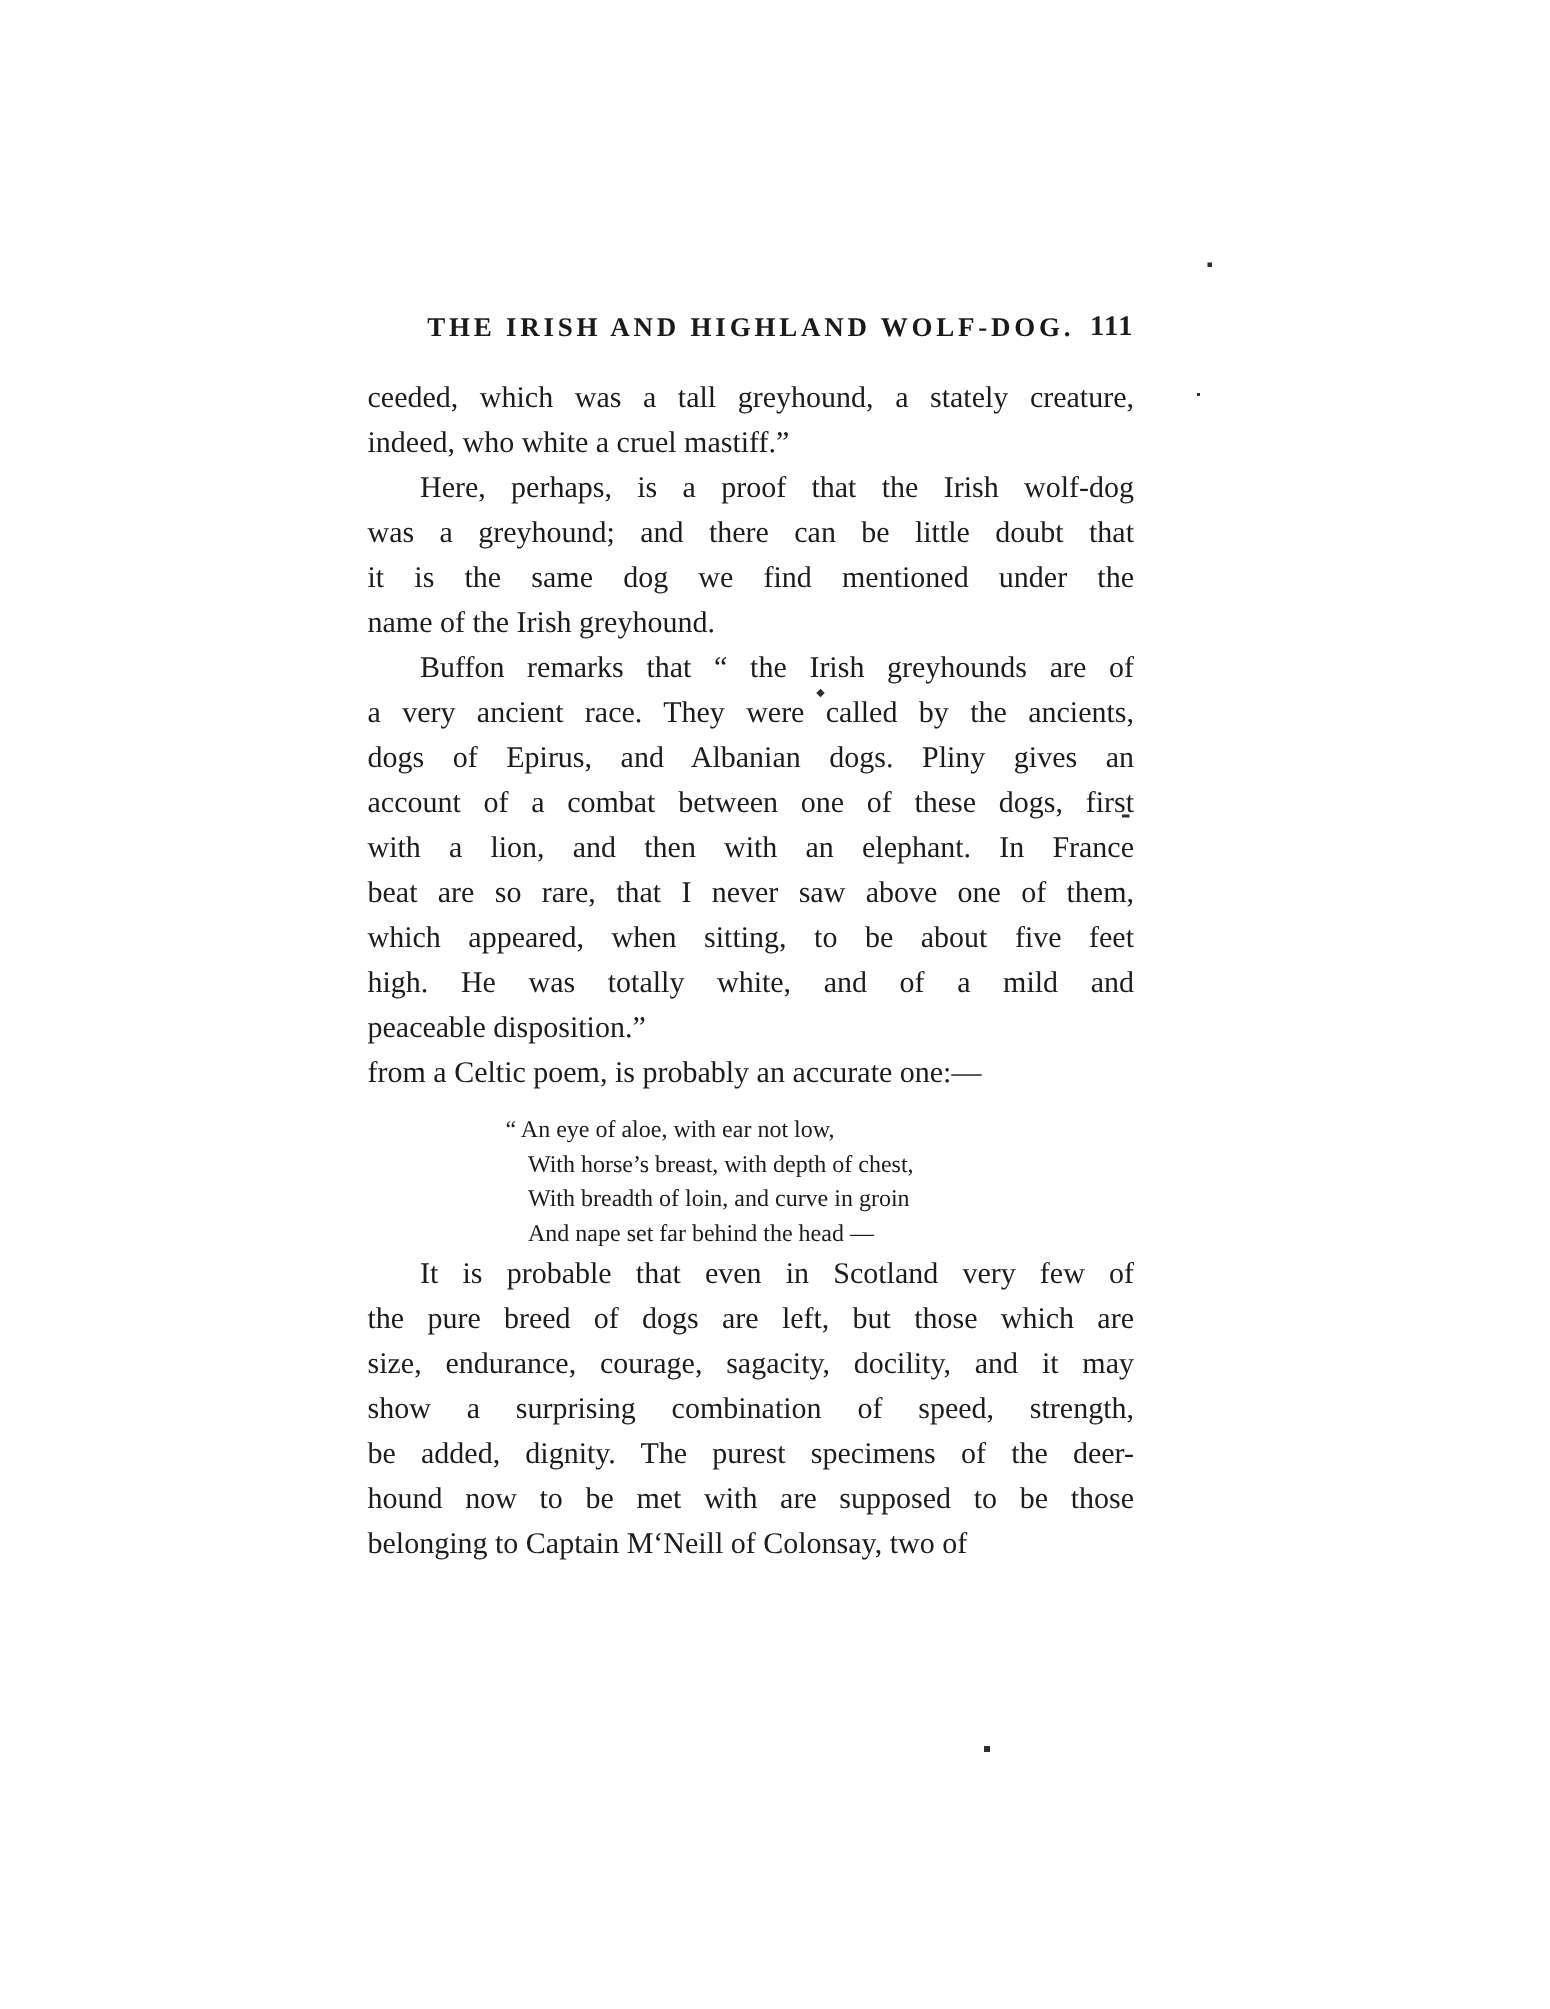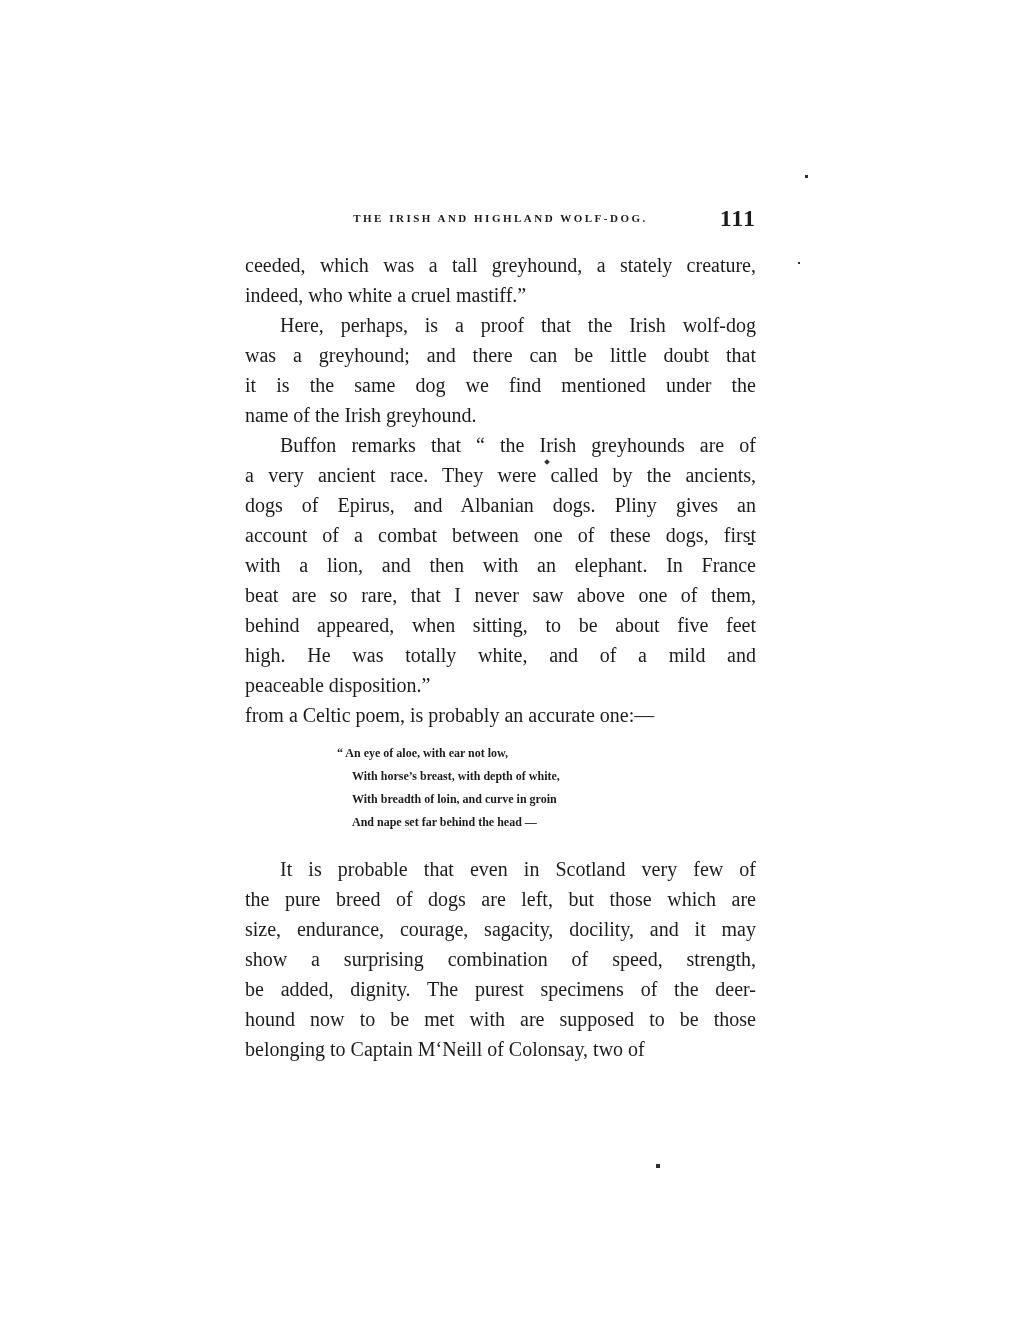--- a/index.html
+++ b/index.html
@@ -16,56 +16,55 @@
     position: absolute;
     top: 206px;
     left: 245px;
     width: 511px;
     height: 24px;
   }
   .rh-title {
     display: block;
     text-align: center;
     font-weight: bold;
-    font-size: 11px;
+    font-size: 18px;
     letter-spacing: 2.5px;
     color: #1a1a1a;
     line-height: 24px;
   }
   .rh-pagenum {
     position: absolute;
     right: 0;
     top: 0;
     font-weight: bold;
-    font-size: 24px;
+    font-size: 19px;
     line-height: 24px;
     letter-spacing: 1px;
   }
   .text-body {
     position: absolute;
     left: 245px;
     top: 250px;
     width: 511px;
     font-size: 20px;
     line-height: 30px;
   }
   .para { margin: 0; padding: 0; }
   .line {
     text-align: justify;
     text-align-last: justify;
   }
   .line.last { text-align-last: left; }
   .line.indent { text-indent: 35px; }
   .poem {
     margin-top: 12px;
-    margin-bottom: 20px;
     padding-left: 107px;
-    font-size: 12px;
+    font-size: 16px;
     line-height: 23px;
-    font-weight: bold;
+    font-weight: normal;
   }
   .pline { text-align: left; text-align-last: left; }
   .pline.first { text-indent: -15px; }
   .speck {
     position: absolute;
     background: #2f2f2f;
   }
   .speck.diamond { transform: rotate(45deg); }
 </style>
 </head>
@@ -92,32 +91,32 @@
       <div class="line last">name of the Irish greyhound.</div>
     </div>
 
     <div class="para">
       <div class="line indent">Buffon remarks that “ the Irish greyhounds are of</div>
       <div class="line">a very ancient race. They were called by the ancients,</div>
       <div class="line">dogs of Epirus, and Albanian dogs. Pliny gives an</div>
       <div class="line">account of a combat between one of these dogs, first</div>
       <div class="line">with a lion, and then with an elephant. In France</div>
       <div class="line">beat are so rare, that I never saw above one of them,</div>
-      <div class="line">behind appeared, when sitting, to be about five feet</div>
+      <div class="line">which appeared, when sitting, to be about five feet</div>
       <div class="line">high. He was totally white, and of a mild and</div>
       <div class="line last">peaceable disposition.”</div>
     </div>
 
     <div class="para">
       <div class="line last">from a Celtic poem, is probably an accurate one:—</div>
     </div>
 
     <div class="poem">
       <div class="pline first">“ An eye of aloe, with ear not low,</div>
-      <div class="pline">With horse’s breast, with depth of white,</div>
+      <div class="pline">With horse’s breast, with depth of chest,</div>
       <div class="pline">With breadth of loin, and curve in groin</div>
       <div class="pline">And nape set far behind the head —</div>
     </div>
 
     <div class="para">
       <div class="line indent">It is probable that even in Scotland very few of</div>
       <div class="line">the pure breed of dogs are left, but those which are</div>
       <div class="line">size, endurance, courage, sagacity, docility, and it may</div>
       <div class="line">show a surprising combination of speed, strength,</div>
       <div class="line">be added, dignity. The purest specimens of the deer-</div>

